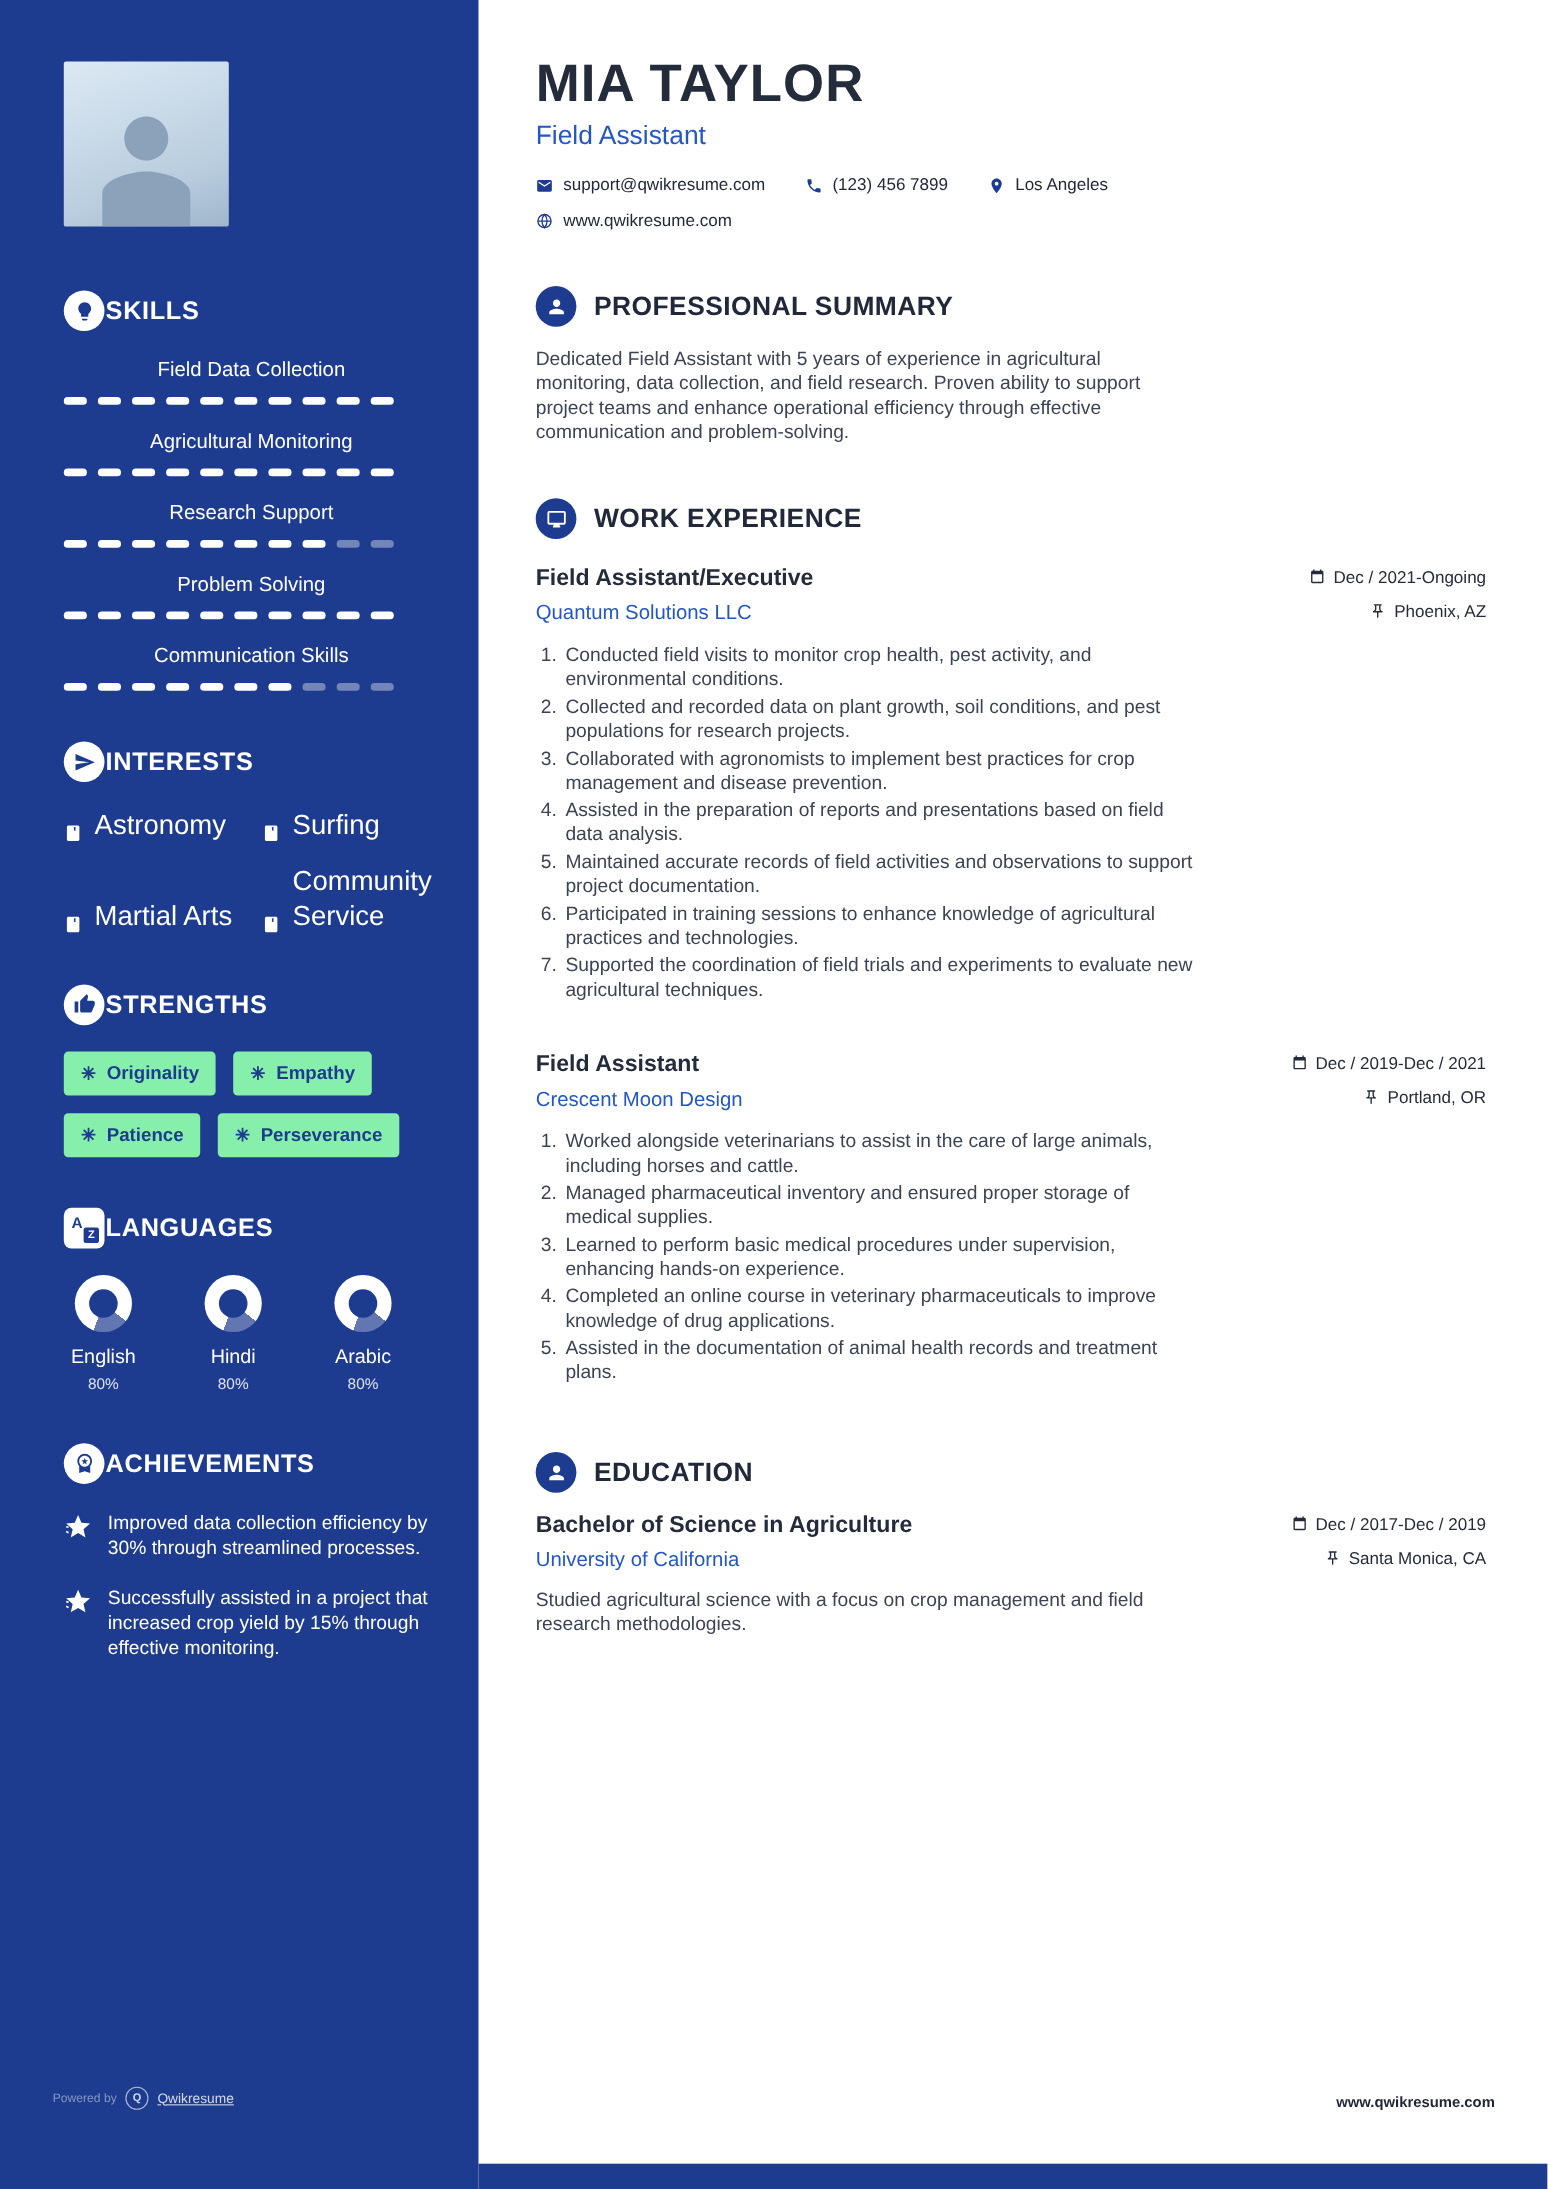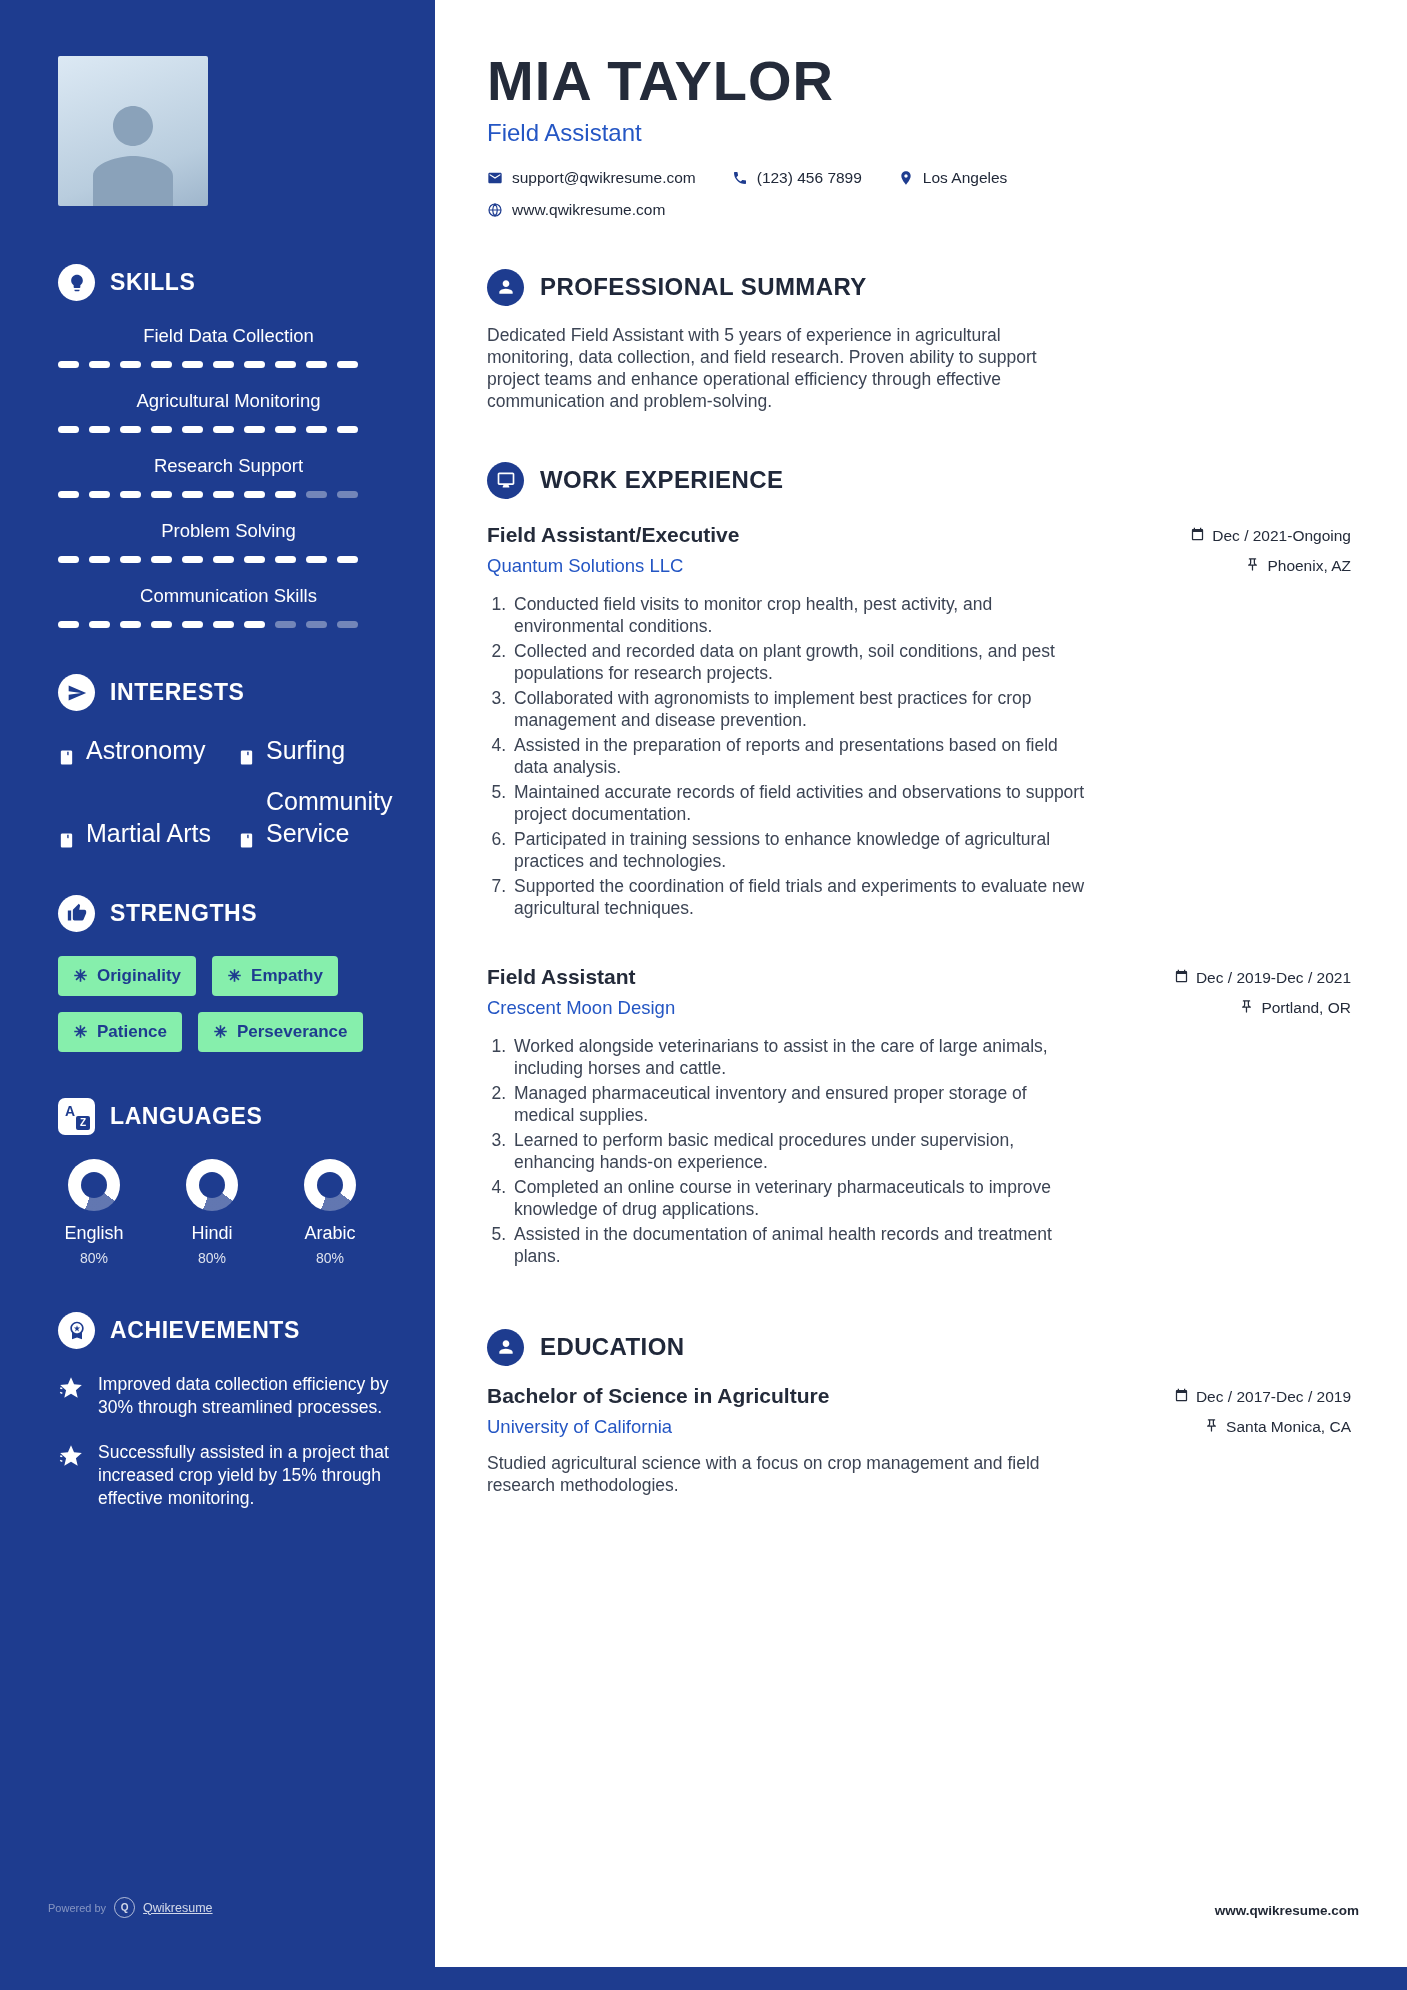--- a/index.html
+++ b/index.html
@@ -7,21 +7,21 @@
         font-family:"Liberation Sans",sans-serif;}
 
   
   .sidebar{position:absolute;left:0;top:0;width:435px;height:100%;background:#1e3c8f;
            box-sizing:border-box;padding:56px 36px 130px 58px;color:#fff;}
   .photo{width:150px;height:150px;background:linear-gradient(160deg,#dce9f4 0%,#b9cdde 70%,#9fb6cc 100%);
          border-radius:2px;margin-bottom:58px;display:flex;align-items:flex-end;justify-content:center;overflow:hidden;}
   .photo svg{width:120px;height:120px;fill:#8aa2ba;}
 
   .side-section{margin-bottom:46px;}
-  .side-head{display:flex;align-items:center;gap:15px;margin-bottom:24px;}
+  .side-head{display:flex;align-items:center;gap:1px;margin-bottom:24px;}
   .side-icon{width:37px;height:37px;border-radius:50%;background:#ffffff;color:#1e3c8f;
              display:flex;align-items:center;justify-content:center;flex:none;}
   .side-icon svg{width:20px;height:20px;fill:currentColor;}
   .side-title{font-size:23px;font-weight:bold;letter-spacing:.6px;color:#fff;}
 
   .skill{margin-bottom:22px;text-align:center;}
   .skill-label{font-size:18.5px;margin-bottom:14px;}
   .dash-bar{display:flex;justify-content:space-between;width:300px;}
   .dash{width:21px;height:7px;border-radius:4px;background:#ffffff;display:inline-block;}
   .dash.dim{background:rgba(255,255,255,.38);}
@@ -47,21 +47,21 @@
   .ach-text{font-size:17.5px;line-height:1.32;}
 
   .side-footer{position:absolute;left:48px;bottom:72px;display:flex;align-items:center;gap:8px;}
   .powered{font-size:11px;color:rgba(255,255,255,.45);}
   .plogo{width:19px;height:19px;border-radius:50%;border:1.5px solid rgba(255,255,255,.65);
          display:flex;align-items:center;justify-content:center;font-size:10px;color:rgba(255,255,255,.8);font-weight:bold;}
   .brand{font-size:12.5px;color:rgba(255,255,255,.8);text-decoration:underline;}
 
   
   .main{position:absolute;left:435px;top:0;right:0;box-sizing:border-box;padding:52px 56px 0 52px;color:#3c4454;}
-  .name{font-size:56px;font-weight:bold;letter-spacing:1px;color:#242b3a;line-height:1.05;}
+  .name{font-size:48px;font-weight:bold;letter-spacing:1px;color:#242b3a;line-height:1.05;}
   .role-title{font-size:24px;color:#2456c4;margin-top:8px;font-weight:500;}
   .contact-rows{margin-top:22px;}
   .contact-row{display:flex;align-items:center;gap:10px;margin-bottom:14px;flex-wrap:wrap;}
   .contact-item{display:flex;align-items:center;gap:9px;font-size:15.5px;color:#212939;margin-right:26px;}
   .contact-item svg{width:16px;height:16px;fill:#1e3c8f;flex:none;}
   .contact-item svg.stroke{fill:none;stroke:#1e3c8f;stroke-width:1.8;}
 
   .m-section{margin-top:50px;}
   .m-head{display:flex;align-items:center;gap:16px;margin-bottom:18px;}
   .m-icon{width:37px;height:37px;border-radius:50%;background:#1e3c8f;color:#fff;

